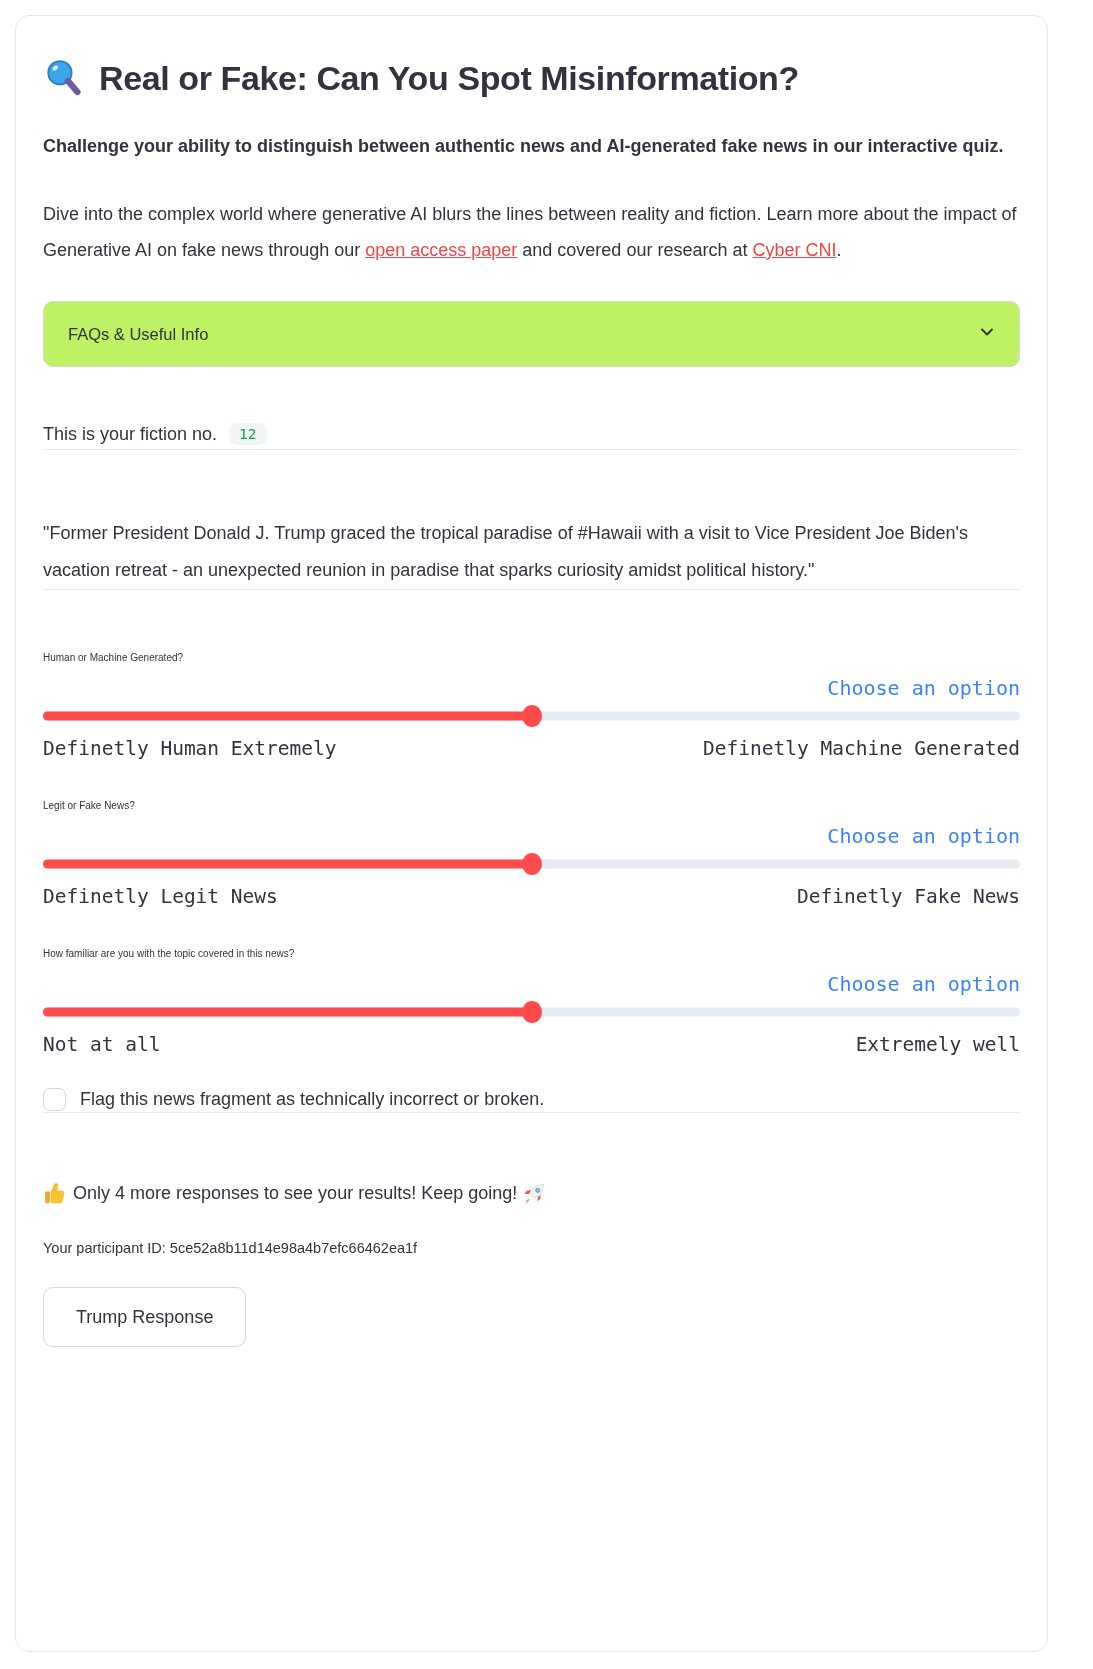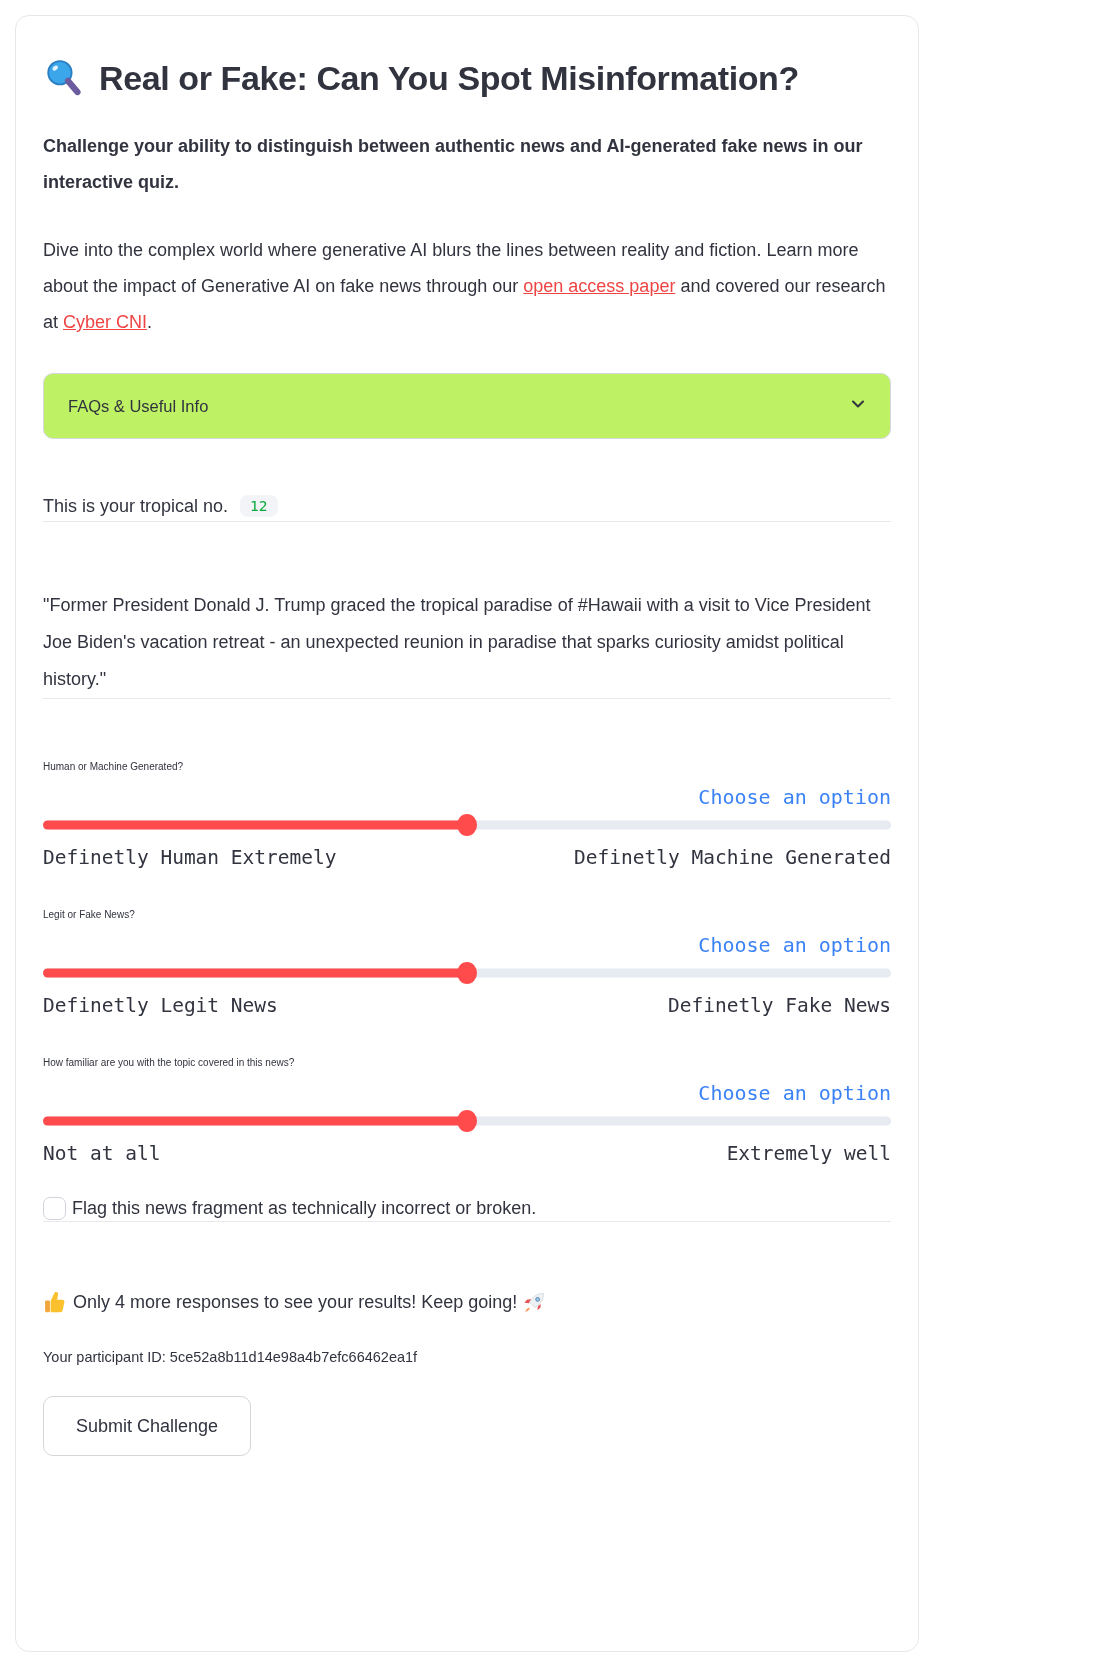--- a/index.html
+++ b/index.html
@@ -7,21 +7,21 @@
     margin: 0; padding: 0;
     width: 1093px; height: 1669px;
     background: #ffffff;
     font-family: "Liberation Sans", sans-serif;
     color: #31333F;
     overflow: hidden;
   }
   .card {
     position: absolute;
     left: 15px; top: 15px;
-    width: 904px; height: 1637px;
+    width: 1033px; height: 1637px;
     border: 1px solid #e7e7ea;
     border-radius: 14px;
     padding: 40px 27px 0 27px;
     background: #ffffff;
   }
   
   .page-title {
     display: flex; align-items: center; gap: 14px;
     font-size: 34px; font-weight: 700;
     letter-spacing: -0.4px;
@@ -117,21 +117,21 @@
   }
   .slider-ticks {
     display: flex; justify-content: space-between;
     margin-top: 9px;
     font-family: "DejaVu Sans Mono", monospace;
     font-size: 19.5px; line-height: 26px;
     color: #31333F;
   }
   
   .checkbox-row {
-    display: flex; align-items: center; gap: 6px;
+    display: flex; align-items: center; gap: 14px;
     margin-top: 28px;
     font-size: 18px; line-height: 26px;
     cursor: pointer;
   }
   .checkbox-box {
     width: 23px; height: 23px; flex: 0 0 auto;
     border: 1.5px solid #d2d4db;
     border-radius: 7px;
     background: #fff;
   }
@@ -187,21 +187,21 @@
     <span>FAQs &amp; Useful Info</span>
     <span>
       <svg viewBox="0 0 20 20">
           <path d="M5 7.5l5 5 5-5" fill="none" stroke="#31333F" stroke-width="2" stroke-linecap="round" stroke-linejoin="round"></path>
         </svg>
     </span>
   </div>
 
   
   <p class="response-line">
-    <span>This is your tropical no.</span>
+    <span>This is your fiction no.</span>
     <span class="code-badge">12</span>
   </p>
 
   <hr class="divider hr1">
 
   
   <p class="quote">"Former President Donald J. Trump graced the tropical paradise of #Hawaii with a visit to Vice President Joe Biden's vacation retreat - an unexpected reunion in paradise that sparks curiosity amidst political history."</p>
 
   <hr class="divider hr2">
 
@@ -278,15 +278,15 @@
     </span>
   </p>
 
   
   <p class="participant">
     <span>Your participant ID:</span>
     <span>5ce52a8b11d14e98a4b7efc66462ea1f</span>
   </p>
 
   
-  <button class="submit-btn">Submit Challenge</button>
+  <button class="submit-btn">Trump Response</button>
 
 </div>
 
 </body></html>

